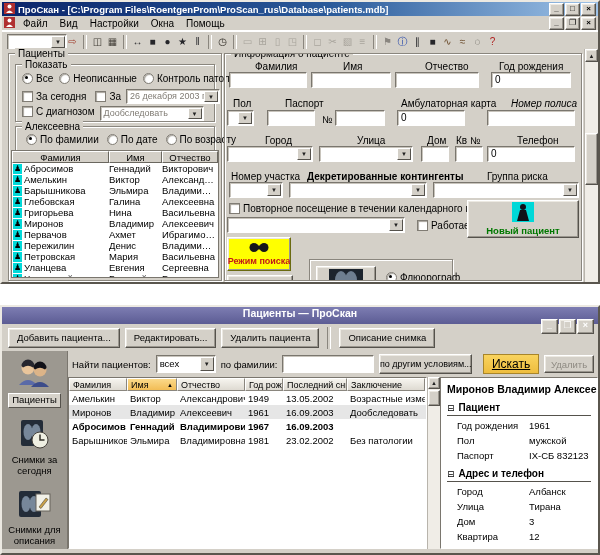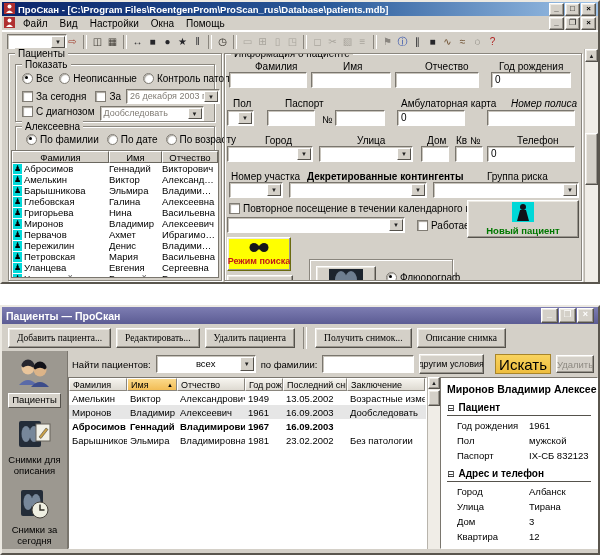--- a/index.html
+++ b/index.html
@@ -70,40 +70,40 @@
         justify-content:center;color:#222;box-sizing:border-box;}
   .sthumb{position:absolute;left:0;width:13px;box-sizing:border-box;}
   
   .bigbtn{position:absolute;display:flex;flex-direction:column;align-items:center;
           justify-content:center;gap:1px;box-sizing:border-box;overflow:hidden;}
   .ylw{background:#ffff00;border-color:#fff #6a6a10 #6a6a10 #fff;}
   .redtxt{color:#c01818;font-weight:bold;font-size:9px;white-space:nowrap;}
   .grntxt{color:#007800;font-weight:bold;font-size:9.5px;white-space:nowrap;}
   
   .btl{height:17px;display:flex;align-items:center;padding:0 4px;color:#fff;font-weight:bold;
-       font-size:10.5px;background:linear-gradient(180deg,#7d7db2,#5c5c94);}
+       font-size:10.5px;background:linear-gradient(180deg,#7d7db2,#5c5c94);flex-direction:column;}
   .bwbtn{width:15px;height:13px;font-size:9px;line-height:11px;text-align:center;font-weight:bold;}
-  .btbar{height:27px;display:flex;align-items:center;gap:5px;padding:0 6px;font-family:Liberation Serif, serif;}
+  .btbar{height:27px;display:flex;align-items:center;gap:5px;padding:0 6px;}
   .bbtn{height:20px;display:flex;align-items:center;justify-content:center;padding:0 8px;
         font-size:9.5px;white-space:nowrap;overflow:hidden;box-sizing:border-box;}
   .vsep{width:2px;height:22px;border-left:1px solid #8a867e;border-right:1px solid #fff;margin:0 3px;}
   .bcontent{display:flex;height:198px;}
   .sidebar{width:66px;flex:none;background:#9c9890;border-right:1px solid #7a766e;
            display:flex;flex-direction:column;align-items:center;padding-top:7px;box-sizing:border-box;}
   .sbitem{display:flex;flex-direction:column;align-items:center;gap:3px;margin-bottom:11px;}
   .sblbl{font-size:9.5px;text-align:center;line-height:1.15;color:#000;padding:1px 3px;}
   .sblbl.sel{background:#d6d2ca;border:1px solid;border-color:#fff #55524c #55524c #fff;}
   .bmain{flex:1;display:flex;flex-direction:column;min-width:0;}
   .srow{height:26px;display:flex;align-items:center;gap:5px;padding:0 4px;font-size:9.5px;
         white-space:nowrap;flex:none;}
   .sfld{position:relative;height:18px;background:#fff;border:1px solid;
         border-color:#7a766e #fff #fff #7a766e;box-shadow:inset 1px 1px 0 #c8c4bc;
         box-sizing:border-box;font-size:9.5px;padding:2px 3px;flex:none;}
   .goldbtn{background:linear-gradient(180deg,#f9d35e,#eebd3e);border:1px solid #a8852a;
-           height:18px;display:flex;align-items:center;justify-content:center;font-size:15px;flex:none;}
+           height:18px;display:flex;align-items:center;justify-content:center;font-size:12px;flex:none;text-decoration:underline;}
   .disbtn{color:#8e8a82;}
   .brow{flex:1;display:flex;min-height:0;}
   .btablewrap{flex:1;background:#fff;border:1px solid;border-color:#7a766e #fff #fff #7a766e;
               min-width:0;overflow:hidden;}
   .bthead{display:flex;}
   .bth{height:13px;line-height:12px;background:linear-gradient(180deg,#f6f4ee,#dedad2);
        border:1px solid;border-color:#fff #8a867e #8a867e #fff;font-size:9px;
        padding:0 3px;box-sizing:border-box;flex:none;white-space:nowrap;overflow:hidden;
        display:flex;align-items:center;}
   .bth.sorted{background:linear-gradient(180deg,#fbd98a,#f2bd55);}
@@ -451,61 +451,60 @@
         <span class="bwbtn raised">_</span>
         <span class="bwbtn raised">❐</span>
         <span class="bwbtn raised">×</span>
       </span>
   </div>
   <div class="btbar" id="btoolbar">
       <span class="bbtn raised">Добавить пациента...</span>
       <span class="bbtn raised">Редактировать...</span>
       <span class="bbtn raised">Удалить пациента</span>
       <span class="vsep"></span>
-      <span class="bbtn raised">Получить снимок...</span>
       <span class="bbtn raised">Описание снимка</span>
     </div>
   <div class="bcontent">
     <div class="sidebar" id="bsidebar">
         <div class="sbitem">
           <span><svg width="36" height="30" viewBox="0 0 36 30">
               <circle cx="12" cy="10" r="6.5" fill="#e9c59b"></circle>
               <path d="M5.5 8 a6.5 6.5 0 0 1 13 0 l-1.5 1.5 a9 9 0 0 0 -10 0 z" fill="#26262e"></path>
               <path d="M3 27 q9 -10 18 0 z" fill="#5a6aa8"></path>
               <circle cx="24" cy="12" r="6.5" fill="#dcb488"></circle>
               <path d="M17.5 10 a6.5 6.5 0 0 1 13 0 l-1.5 1.5 a9 9 0 0 0 -10 0 z" fill="#111118"></path>
               <path d="M15 29 q9 -10 18 0 z" fill="#3c4c8a"></path>
             </svg></span>
           <span class="sblbl sel" style="max-width: 58px;">Пациенты</span>
         </div>
         <div class="sbitem">
           <span><svg width="34" height="30" viewBox="0 0 34 30">
+              <rect x="3" y="1" width="22" height="26" rx="2" fill="#232c38"></rect>
+              <ellipse cx="10" cy="13" rx="4.5" ry="8" fill="#77879a"></ellipse>
+              <ellipse cx="18" cy="13" rx="4.5" ry="8" fill="#77879a"></ellipse>
+              <circle cx="22" cy="21" r="8" fill="#efefe2" stroke="#44403a"></circle>
+              <path d="M22 15.5 v5.5 h4.5" stroke="#33302a" stroke-width="1.5" fill="none"></path>
+            </svg></span>
+          <span class="sblbl" style="max-width: 58px;">Снимки за сегодня</span>
+        </div>
+        <div class="sbitem">
+          <span><svg width="34" height="30" viewBox="0 0 34 30">
               <rect x="1" y="2" width="22" height="26" rx="2" fill="#232c38"></rect>
               <ellipse cx="8" cy="15" rx="4.5" ry="8" fill="#77879a"></ellipse>
               <ellipse cx="16" cy="15" rx="4.5" ry="8" fill="#77879a"></ellipse>
               <rect x="18" y="5" width="14" height="17" fill="#f2f1e8" stroke="#66625a"></rect>
               <path d="M21 18 l7 -9 2 1.5 -7 9 z" fill="#caa24a" stroke="#333" stroke-width="0.5"></path>
             </svg></span>
           <span class="sblbl" style="max-width: 58px;">Снимки для описания</span>
         </div>
-        <div class="sbitem">
-          <span><svg width="34" height="30" viewBox="0 0 34 30">
-              <rect x="3" y="1" width="22" height="26" rx="2" fill="#232c38"></rect>
-              <ellipse cx="10" cy="13" rx="4.5" ry="8" fill="#77879a"></ellipse>
-              <ellipse cx="18" cy="13" rx="4.5" ry="8" fill="#77879a"></ellipse>
-              <circle cx="22" cy="21" r="8" fill="#efefe2" stroke="#44403a"></circle>
-              <path d="M22 15.5 v5.5 h4.5" stroke="#33302a" stroke-width="1.5" fill="none"></path>
-            </svg></span>
-          <span class="sblbl" style="max-width: 58px;">Снимки за сегодня</span>
-        </div>
       </div>
     <div class="bmain">
       <div class="srow">
         <span>Найти пациентов:</span>
-        <span class="sfld combo" style="width:100px;text-align:center;"><span>всех</span><span class="ddb">▼</span></span>
+        <span class="sfld combo" style="width:60px;"><span>всех</span><span class="ddb">▼</span></span>
         <span>по фамилии:</span>
         <span class="sfld" style="width:92px;"></span>
         <span class="bbtn raised" style="width:102px;font-size:9px;">по другим условиям...</span>
         <span class="goldbtn" style="width:54px;margin-left:6px;">Искать</span>
         <span class="bbtn raised disbtn" style="width:54px;height:18px;">Удалить</span>
       </div>
       <div class="brow">
         <div class="btablewrap">
           <div class="bthead" id="btable-head">
               <span class="bth" style="width: 58px;">

